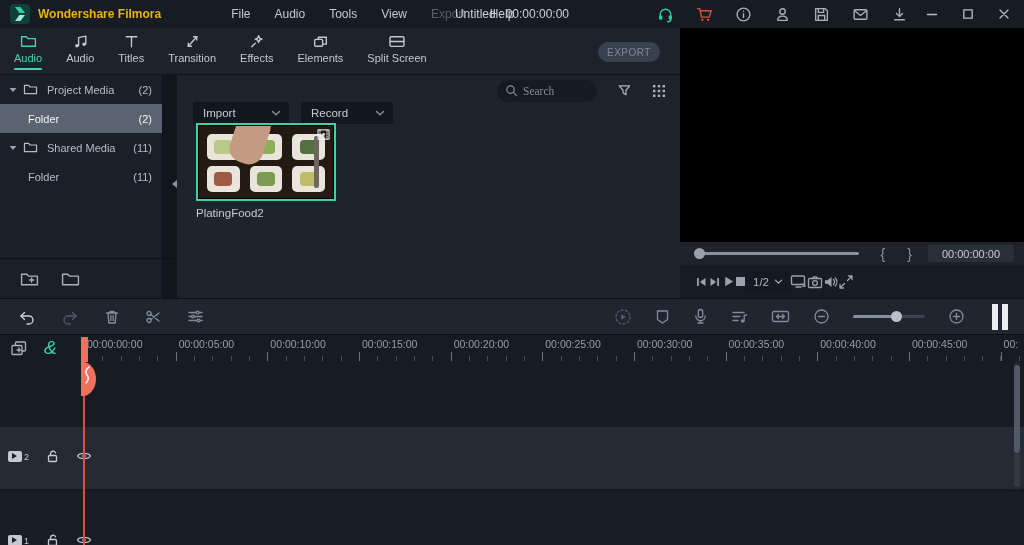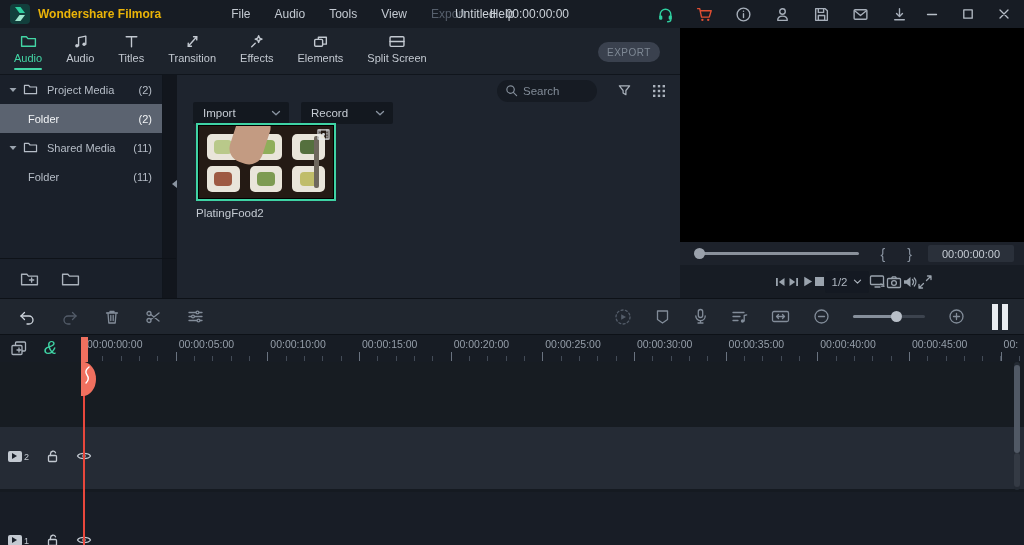--- a/index.html
+++ b/index.html
@@ -53,21 +53,21 @@
   #collapse-handle { position:absolute; left:171px; top:104px; color:#8a94a1; }
 
   
   #mediapanel { left:177px; top:75px; width:503px; height:223px; background:#1e242e; }
   #media-toolbar { display:flex; align-items:center; height:31px; padding:0 14px 0 16px; }
   .dropdown { height:22px; background:#13181f; border-radius:2px; display:flex; align-items:center;
     font-size:11.5px; color:#c6ccd4; padding:0 8px 0 10px;margin-top:44px; }
   .dropdown .chev { margin-left:14px; color:#8a94a1; }
   #import-dd { width:96px; }
   #record-dd { width:92px; margin-left:12px; }
-  #media-right { margin-left:auto; display:flex; align-items:center; gap:20px; }
+  #media-right { margin-left:auto; display:flex; align-items:center; gap:20px;font-family:Liberation Serif, serif; }
   #search-box { width:100px; height:22px; background:#161b23; border-radius:11px;
     display:flex; align-items:center; padding:0 8px; color:#828c98; }
   #search-box .ph { font-size:11.5px; margin-left:5px; color:#828c98; }
   .thumb { position:absolute; }
   .thumb .frame { position:relative; overflow:hidden; }
   .thumb .name { margin-top:6px; font-size:11.5px; color:#c3c9d1; }
   #thumb1 { left:19px; top:48px; width:140px; }
   #thumb1 .frame { width:140px; height:78px; border:2px solid #3fd3a4; background:#000; padding:1px; }
   #food { position:relative; width:134px; height:72px; background:#241a14; overflow:hidden; }
   #food .plates { position:absolute; left:8px; top:8px; width:118px; height:58px;
@@ -94,21 +94,21 @@
   #scrubrow { left:680px; top:242px; width:344px; height:23px; background:#1d222b;
     display:flex; align-items:center; padding:0 10px; }
   #scrub-track { position:relative; width:170px; height:3px; background:#8a919b; border-radius:2px; margin-left:6px; }
   #scrub-handle { position:absolute; left:-2px; top:-4px; width:11px; height:11px; border-radius:50%; background:#9aa1ab; }
   .brace { color:#8a94a1; font-size:14px; }
   #brace-open { margin-left:22px; }
   #brace-close { margin-left:22px; }
   #preview-timecode { margin-left:16px; width:90px; height:17px; background:#2a303a; border-radius:2px;
     color:#c6ccd4; font-size:11px; display:flex; align-items:center; justify-content:center; }
   #transportrow { left:680px; top:265px; width:344px; height:33px; background:#171c24;
-    display:flex; align-items:center; justify-content:center; padding:0 14px; color:#9aa3ad; }
+    display:flex; align-items:center; justify-content:flex-start; padding:0 14px; color:#9aa3ad; }
   #quality-dd { display:flex; align-items:center; gap:5px; height:22px; background:#141922;
     border-radius:2px; padding:0 7px; color:#aeb6c0; font-size:11.5px; }
 
   
   #toolbar { left:0; top:298px; width:1024px; height:37px; background:#20262f;
     border-top:1px solid #0d1117; border-bottom:1px solid #0d1117;
     display:flex; align-items:center; color:#828c99; }
   #tool-left { display:flex; align-items:center; gap:25px; padding-left:18px; }
   #tool-right { margin-left:auto; display:flex; align-items:center; gap:23px; padding-right:16px; }
   .tool.bright { color:#ced5dd; }

